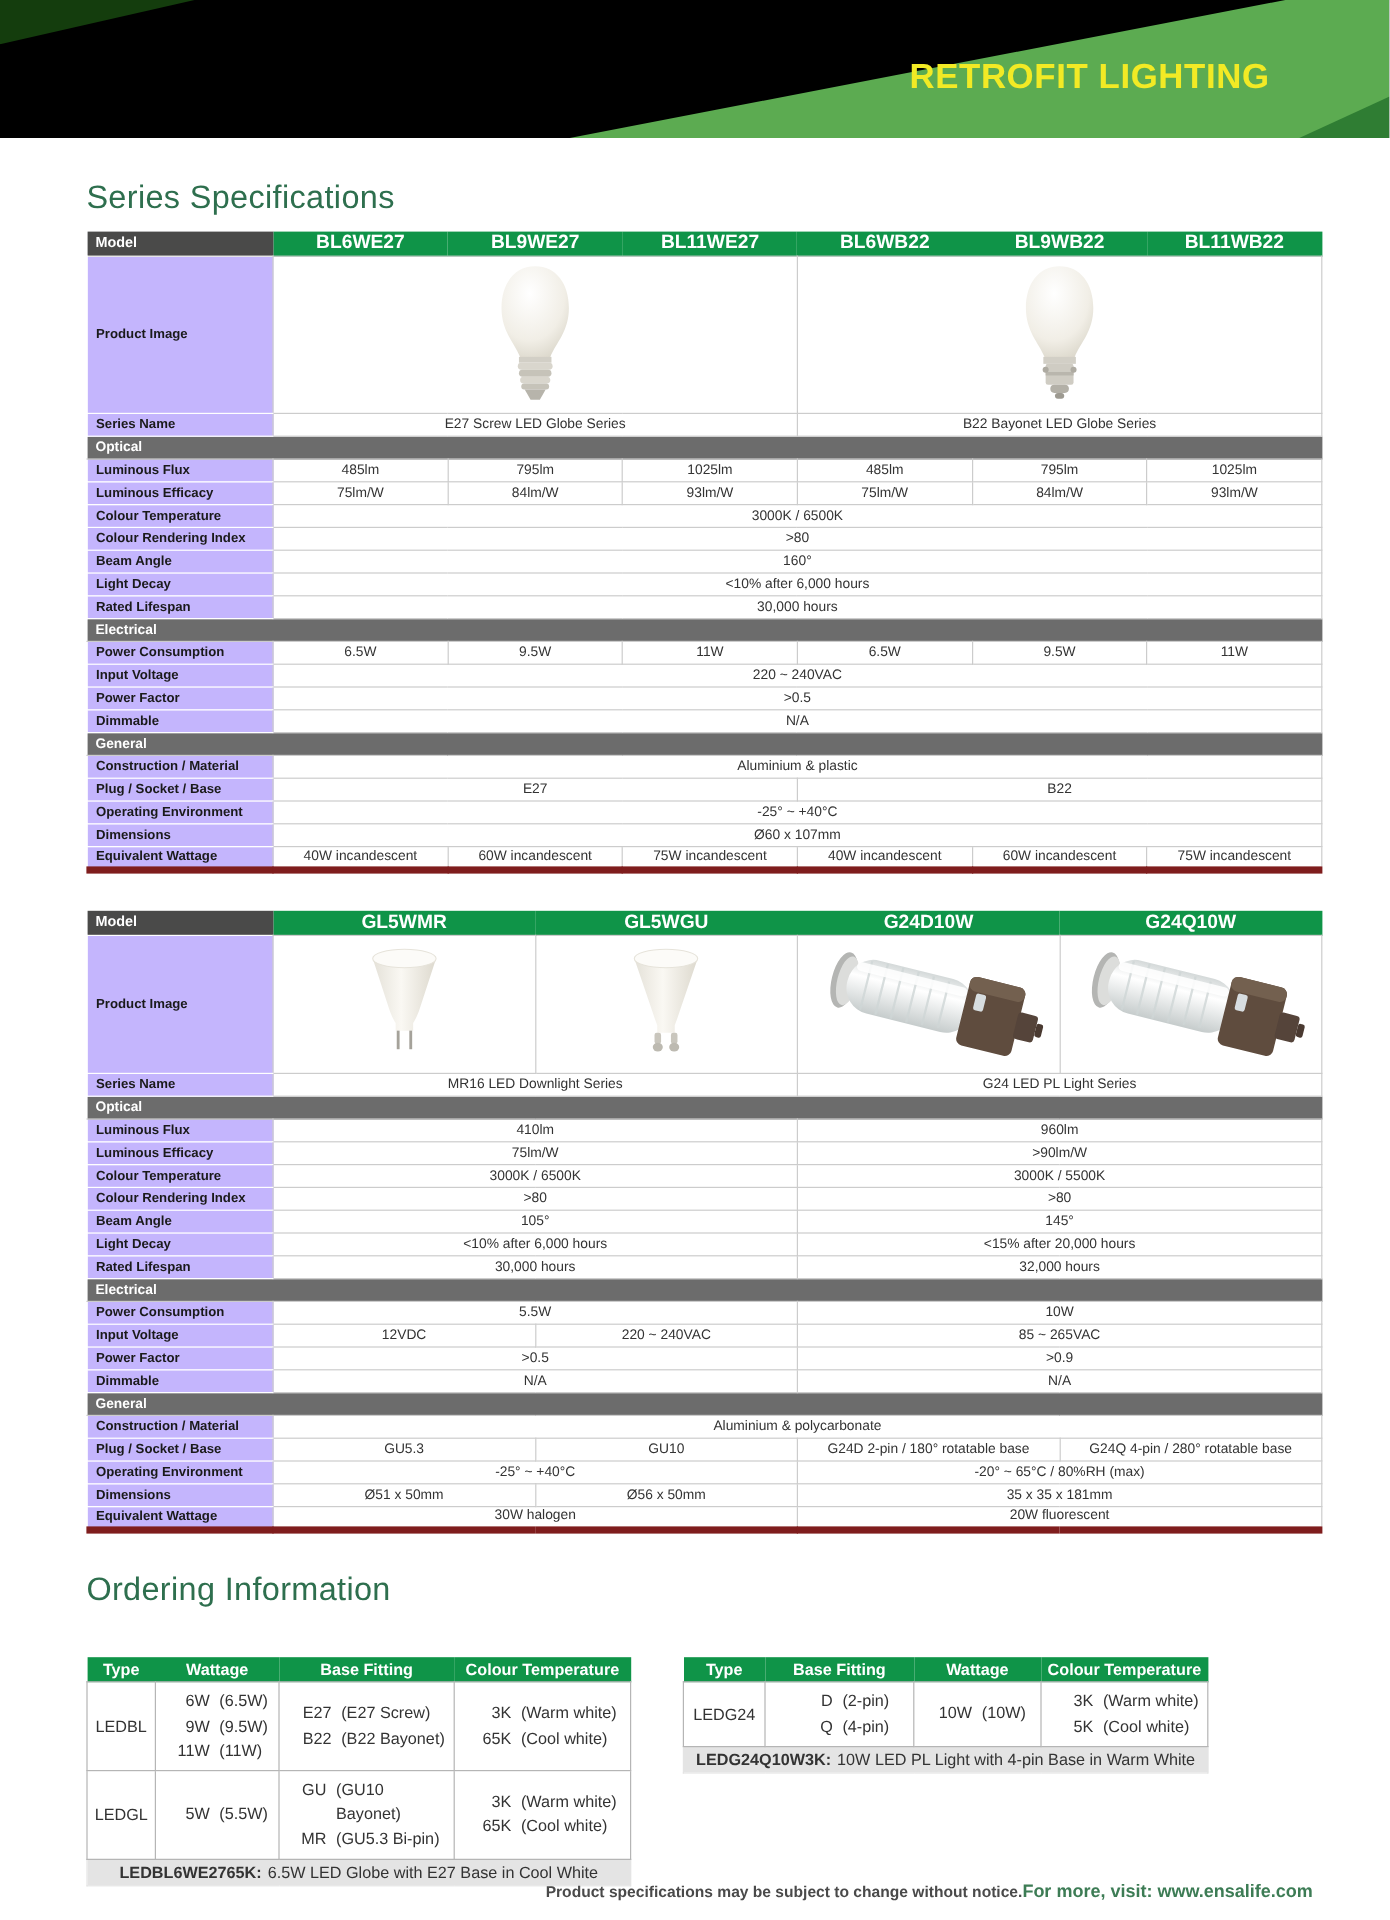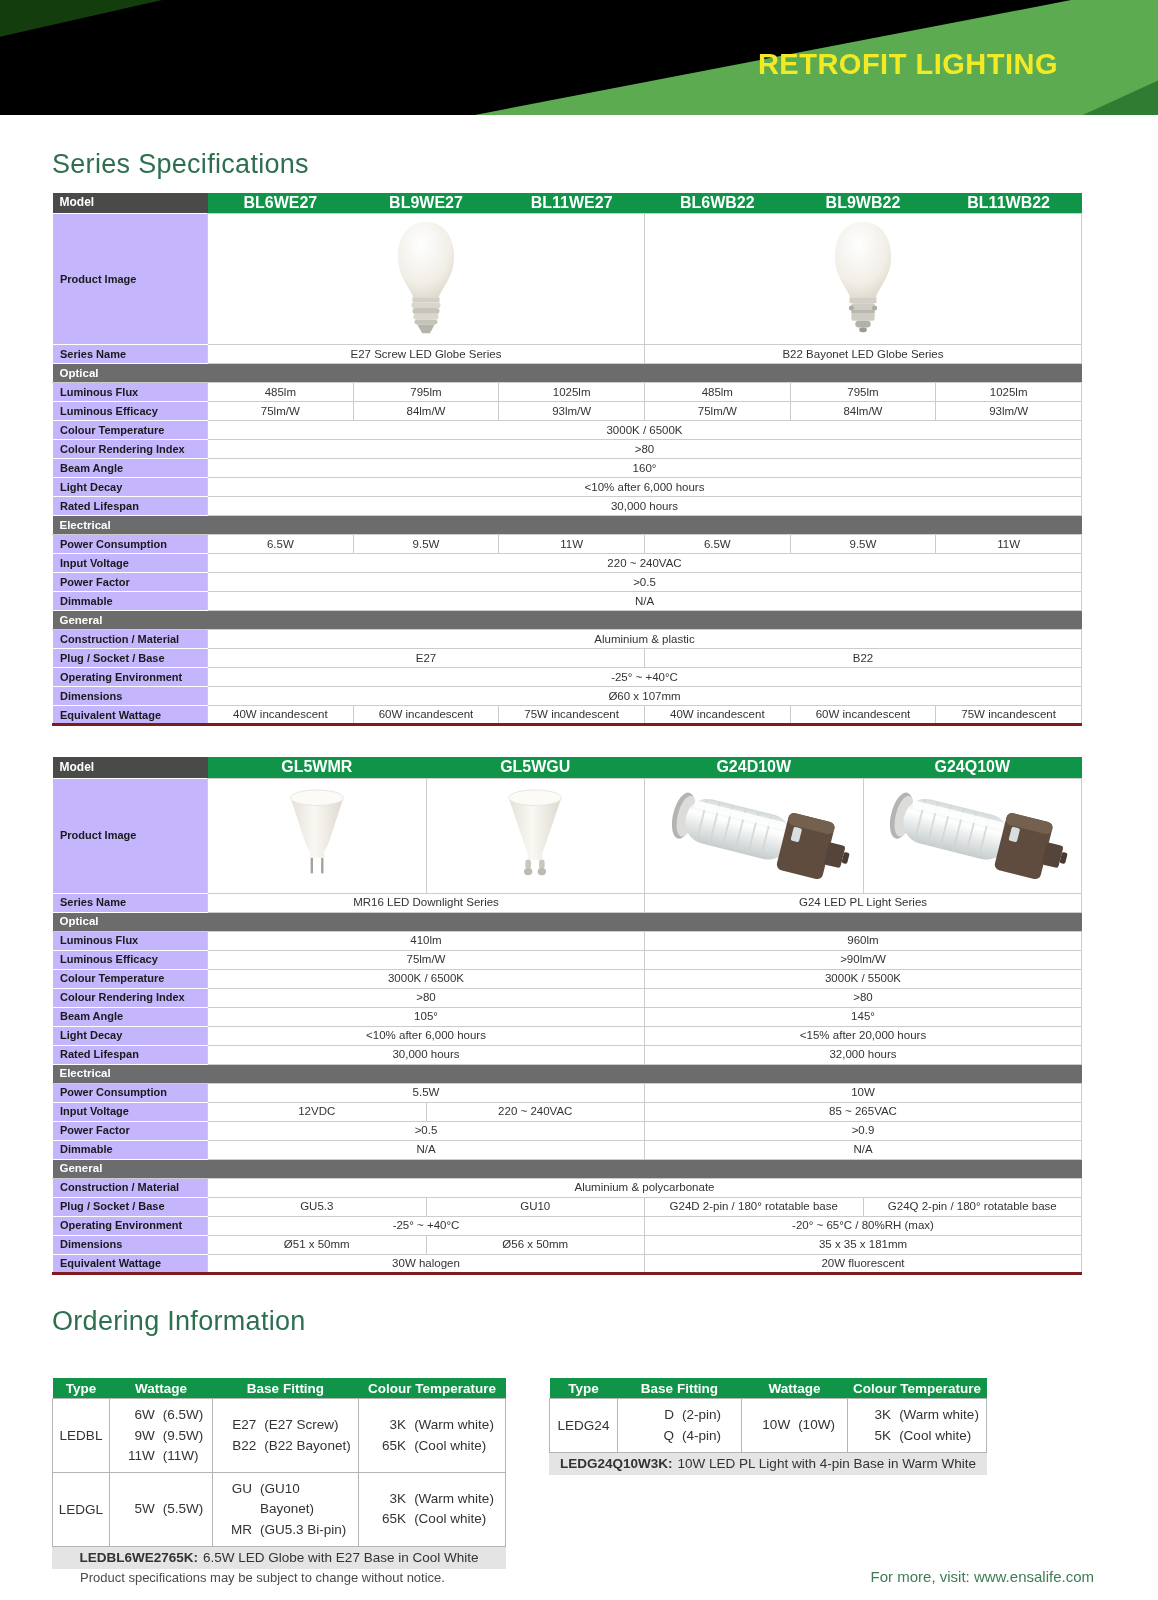--- a/index.html
+++ b/index.html
@@ -10,28 +10,28 @@
   
   .banner { position:relative; height:115px; background:#000000; overflow:hidden; }
   .banner .shape { position:absolute; inset:0; }
   .banner .light  { background:#5cab51; clip-path:polygon(41% 100%, 92.5% 0%, 100% 0%, 100% 100%); }
   .banner .darktl { background:#143d0d; clip-path:polygon(0 0, 14% 0, 0 32%); }
   .banner .corner { background:#2f7d33; clip-path:polygon(93.5% 100%, 100% 70%, 100% 100%); }
   .banner h1 { position:absolute; top:48px; right:100px; font-size:29px; font-weight:bold;
                color:#f2ea25; letter-spacing:.5px; }
 
   
-  .content { margin:0 52px; width:1030px; }
+  .content { margin:0 72px; width:1030px; }
   h2.sect { color:#2e6f4e; font-size:27px; font-weight:300; letter-spacing:.3px; }
   h2.specs-title { margin:34px 0 13px 0; }
   h2.ordering-title { margin:31px 0 41px 0; }
 
   
   table.spec { width:1030px; border-collapse:collapse; table-layout:fixed; font-size:11.5px;
-               color:#333; border-bottom:3px solid #7f1d1d; }
+               color:#333; border-bottom:6px solid #7f1d1d; }
   table.spec + table.spec { margin-top:31px; }
   .spec th, .spec td { border:1px solid #ccc; height:19px; padding:1px 4px; text-align:center;
                        font-weight:normal; line-height:1.15; vertical-align:middle; }
   .spec th.lbl { background:#c4b5fd; text-align:left; font-weight:bold; font-size:11px; color:#1a1a1a;
                  padding-left:7px; border-top:1px solid #fff; border-bottom:1px solid #fff;
                  border-left:1px solid #fff; border-right:1px solid #ccc; }
   .spec tr.model-row th { border:none; height:20px; }
   .spec tr.model-row th.model { background:#4a4a49; color:#fff; text-align:left; font-weight:bold;
                                 font-size:12px; padding-left:7px; }
   .spec tr.model-row th.mdl { background:#0f9448; color:#fff; font-weight:bold; font-size:16px; }
@@ -52,22 +52,22 @@
               vertical-align:middle; }
   .order .plines { display:inline-block; text-align:left; }
   .order .pline  { display:grid; grid-template-columns:36px auto; column-gap:8px; line-height:1.5; }
   .order .pc { text-align:right; }
   .order .pd { text-align:left; }
   .order tr.note td { background:#e4e4e4; border:1px solid #e4e4e4; border-top:1px solid #cfcfcf;
                       padding:3px 1px; font-size:13.5px; }
   .order tr.note b { margin-right:5px; }
 
   
-  .page-footer { position:absolute; left:80px; right:64px; bottom:15px; display:flex;
-                 justify-content:space-between; align-items:baseline; }
+  .page-footer { position:absolute; left:70px; right:64px; bottom:15px; display:flex;
+                 justify-content:flex-end; align-items:baseline;font-weight:bold; }
   .page-footer .disc { font-size:13px; color:#4a4a4a; }
   .page-footer .more { font-size:15px; color:#3d7c55; text-decoration:none; }
 </style>
 </head>
 <body>
 
 <div class="page">
 
   <header class="banner">
     <div class="shape light"></div>
@@ -411,21 +411,21 @@
           </tr>
       <tr>
         <th class="lbl">Construction / Material</th>
         <td colspan="4">Aluminium &amp; polycarbonate</td>
       </tr>
       <tr>
         <th class="lbl">Plug / Socket / Base</th>
         <td>GU5.3</td>
         <td>GU10</td>
         <td>G24D 2-pin / 180° rotatable base</td>
-        <td>G24Q 2-pin / 180° rotatable base</td>
+        <td>G24Q 4-pin / 280° rotatable base</td>
       </tr>
       <tr>
         <th class="lbl">Operating Environment</th>
         <td colspan="2">-25° ~ +40°C</td>
         <td colspan="2">-20° ~ 65°C / 80%RH (max)</td>
       </tr>
       <tr>
         <th class="lbl">Dimensions</th>
         <td>Ø51 x 50mm</td>
         <td>Ø56 x 50mm</td>

